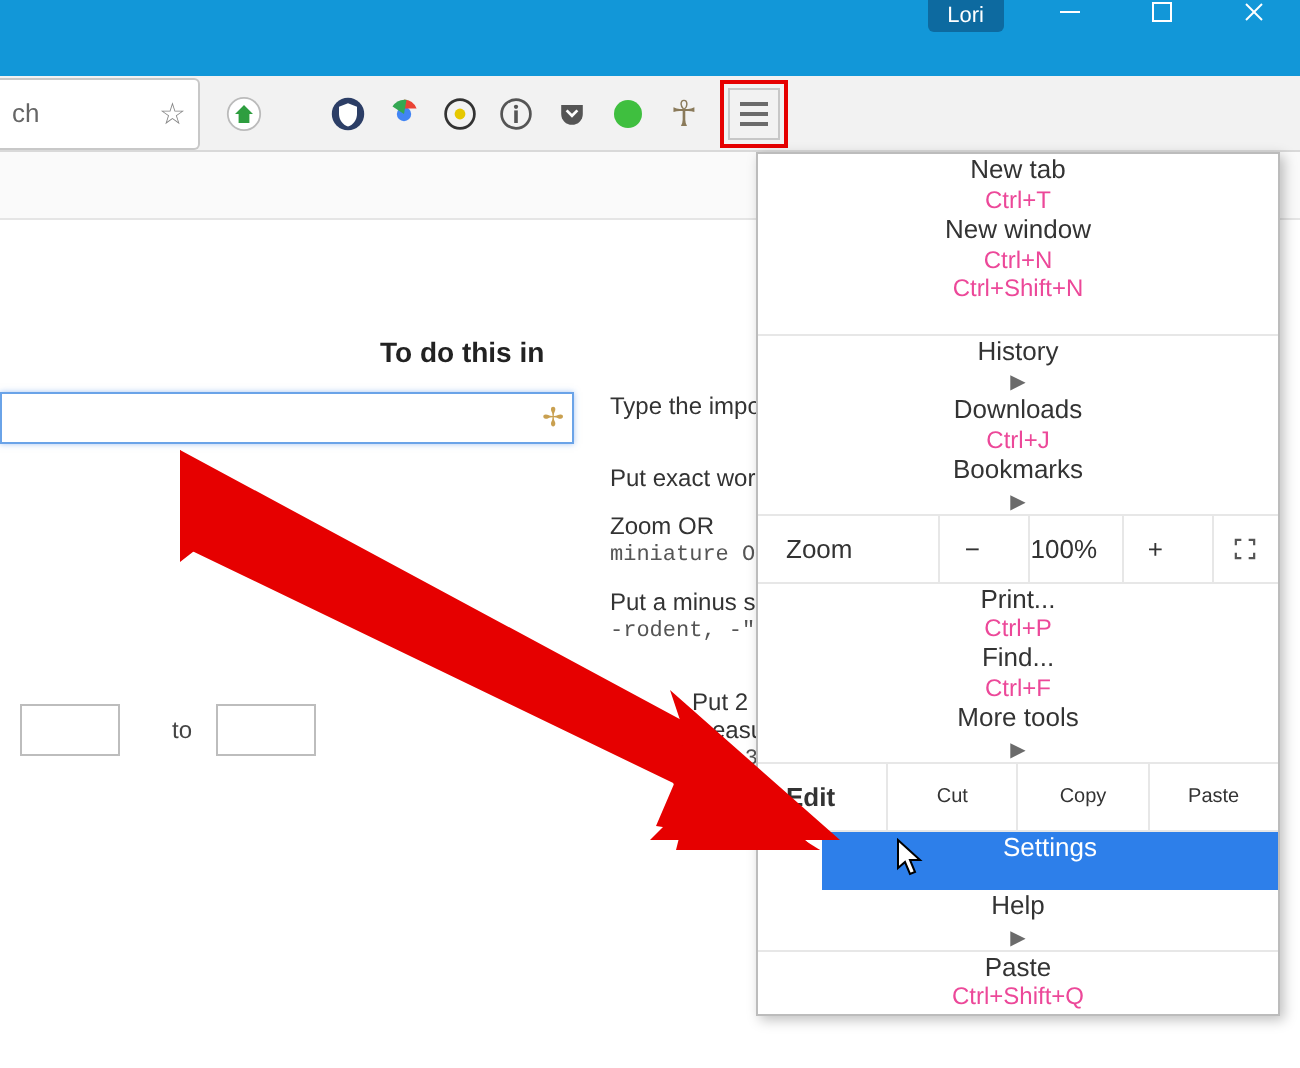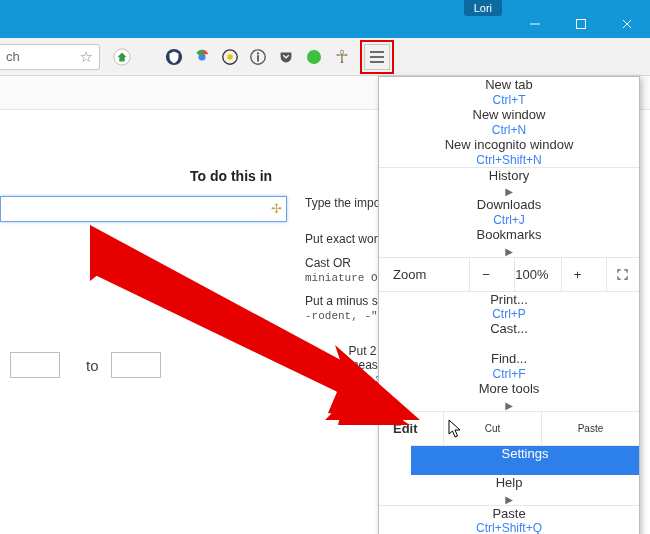--- a/index.html
+++ b/index.html
@@ -1,56 +1,56 @@
 <!DOCTYPE html>
 <html><head>
 <meta charset="utf-8">
 <style>
 * { margin:0; padding:0; box-sizing:border-box; font-family:"Segoe UI",Arial,sans-serif; }
 body { width:650px; height:534px; overflow:hidden; background:#fff; position:relative; }
-.titlebar { height:30px; background:#1297d8; display:flex; justify-content:flex-end; align-items:flex-end; }
+.titlebar { height:30px; background:#1297d8; display:flex; justify-content:flex-end; align-items:flex-start; }
 .user-badge{ background:#0d6aa0; color:#fff; font-size:11px; padding:2px 10px; align-self:flex-start; margin-right:10px; border-radius:0 0 3px 3px; }
 .wbtn{ width:46px; display:flex; align-items:center; justify-content:center; color:#fff; font-size:14px; }
 .wbtn svg{ width:12px; height:12px; stroke:#fff; stroke-width:1; fill:none; }
 .tabstrip{ height:8px; background:#1297d8; }
 .toolbar{ height:38px; background:#f2f2f2; border-bottom:1px solid #d9d9d9; display:flex; align-items:center; padding:0 6px 0 0; }
-.omni{ flex:0 0 100px; height:26px; background:#fff; border:1px solid #c8c8c8; border-left:none; border-radius:0 3px 3px 0; display:flex; align-items:center; padding:0 6px; font-size:13px; color:#666; justify-content:space-between; margin-right:8px;}
+.omni{ flex:0 0 100px; height:36px; background:#fff; border:1px solid #c8c8c8; border-left:none; border-radius:0 3px 3px 0; display:flex; align-items:center; padding:0 6px; font-size:13px; color:#666; justify-content:space-between; margin-right:8px;}
 .omni .star{ color:#888; font-size:15px;}
 .ticon{ width:28px; height:28px; display:flex; align-items:center; justify-content:center; font-size:16px; }
 .hamburger-wrap{ margin-left:4px; border:2px solid #e60000; padding:2px; }
 .hamburger{ width:26px; height:26px; display:flex; align-items:center; justify-content:center; background:#f2f2f2; border:1px solid #c7c7c7;}
 .hamburger div{ width:14px; height:2px; background:#6b6b6b; position:relative;}
 .hamburger div::before,.hamburger div::after{content:"";position:absolute;left:0;width:14px;height:2px;background:#6b6b6b;}
 .hamburger div::before{top:-5px;} .hamburger div::after{top:5px;}
 .secondbar{height:34px;background:#fafafa;border-bottom:1px solid #e5e5e5;}
 .content{ position:relative; padding:18px 0 0 0; font-size:13px; color:#333;}
 .heading{ font-weight:600; font-size:14px; margin:40px 0 12px 190px; color:#222;}
 .row{ display:flex; align-items:flex-start; margin:0 0 10px 0;}
 .input{ height:26px; border:1px solid #bdbdbd; background:#fff; margin-right:18px;}
 .inputA{ width:287px; border:1px solid #6aa3e8; box-shadow:0 0 3px rgba(80,140,230,.5); margin-left:0;}
 .inputB{ width:50px; margin-left:10px;}
 .lbl{ flex:1; font-size:12px; color:#333;}
 .hint{ font-family:"Courier New",monospace; font-size:11px; color:#555; margin-top:2px; }
 .menu{ position:absolute; top:76px; right:10px; width:262px; background:#fff; border:1px solid #bcbcbc; box-shadow:2px 2px 6px rgba(0,0,0,.25); z-index:20; font-size:13px; color:#333; padding-bottom:2px;}
 .mrow{ display:flex; align-items:center; height:30px; padding:0 14px; justify-content:space-between;flex-direction:column;}
 .mrow.sep{ border-top:1px solid #e7e7e7; }
-.mrow .sc{ color:#3b82f6; font-size:12px;}
+.mrow .sc{ color:#ec4899; font-size:12px;}
 .mrow .arr{ color:#6b6b6b; font-size:10px;}
 .zrow{ display:flex; align-items:center; height:34px; border-top:1px solid #e7e7e7;gap:12px;}
 .zrow .zl{ width:78px; padding-left:14px;}
 .zcell{ flex:1; display:flex; align-items:center; justify-content:center; border-left:1px solid #e7e7e7; height:100%; font-size:13px; color:#333;}
 .erow{ display:flex; height:34px; border-top:1px solid #e7e7e7;}
 .erow .el{ width:64px; padding-left:14px; display:flex; align-items:center;font-weight:bold;}
 .ecell{ flex:1; display:flex; align-items:center; justify-content:center; border-left:1px solid #e7e7e7; font-size:10px;}
 .mrow.sel{ background:#2d7fea; color:#fff;margin-left:32px;}
 .cursor{ position:absolute; left:448px; top:419px; z-index:30;}
 .cursor svg{ width:16px; height:20px;}
 .arrow{ position:absolute; left:90px; top:225px; z-index:25; }
 .fs{ width:11px; height:11px;}
-.to{ font-size:15px; padding:0 8px; color:#444;}
+.to{ font-size:12px; padding:0 8px; color:#444;}
 </style>
 </head>
 <body>
 
 <div class="titlebar">
   <div class="user-badge">Lori</div>
   <div class="wbtn">
       <svg viewBox="0 0 12 12">
         <line x1="1" y1="6" x2="11" y2="6"></line>
       </svg>
@@ -137,21 +137,21 @@
     </div>
     <div class="lbl"><span>Type the impor</span></div>
   </div>
   <div class="row">
     <div style="width:305px"></div>
     <div class="lbl"><span>Put exact word</span></div>
   </div>
   <div class="row">
     <div style="width:305px"></div>
     <div class="lbl">
-      <span>Cast OR</span>
+      <span>Zoom OR</span>
       <div class="hint">miniature O</div>
     </div>
   </div>
   <div class="row">
     <div style="width:305px"></div>
     <div class="lbl">
       <span>Put a minus sig</span>
       <div class="hint">-rodent, -"</div>
     </div>
   </div>
@@ -170,21 +170,20 @@
 <div class="menu">
   <div class="mrow">
       <span>New tab</span>
       <span class="sc">Ctrl+T</span>
     </div>
   <div class="mrow">
       <span>New window</span>
       <span class="sc">Ctrl+N</span>
     </div>
   <div class="mrow">
-      <span>New incognito window</span>
       <span class="sc">Ctrl+Shift+N</span>
     </div>
   <div class="mrow sep">
       <span>History</span>
       <span class="arr">▶</span>
     </div>
   <div class="mrow">
       <span>Downloads</span>
       <span class="sc">Ctrl+J</span>
     </div>
@@ -201,34 +200,31 @@
       <svg class="fs" viewBox="0 0 12 12" stroke="#555" stroke-width="1.2" fill="none">
           <path d="M1 4V1H4 M8 1H11V4 M11 8V11H8 M4 11H1V8"></path>
         </svg>
     </div>
   </div>
   <div class="mrow sep">
       <span>Print...</span>
       <span class="sc">Ctrl+P</span>
     </div>
   <div class="mrow">
-      <span>Cast...</span>
-      <span></span>
-    </div>
-  <div class="mrow">
       <span>Find...</span>
       <span class="sc">Ctrl+F</span>
     </div>
   <div class="mrow">
       <span>More tools</span>
       <span class="arr">▶</span>
     </div>
   <div class="erow">
     <div class="el">Edit</div>
     <div class="ecell">Cut</div>
+    <div class="ecell">Copy</div>
     <div class="ecell">Paste</div>
   </div>
   <div class="mrow sep sel">
       <span>Settings</span>
       <span></span>
     </div>
   <div class="mrow">
       <span>Help</span>
       <span class="arr">▶</span>
     </div>

